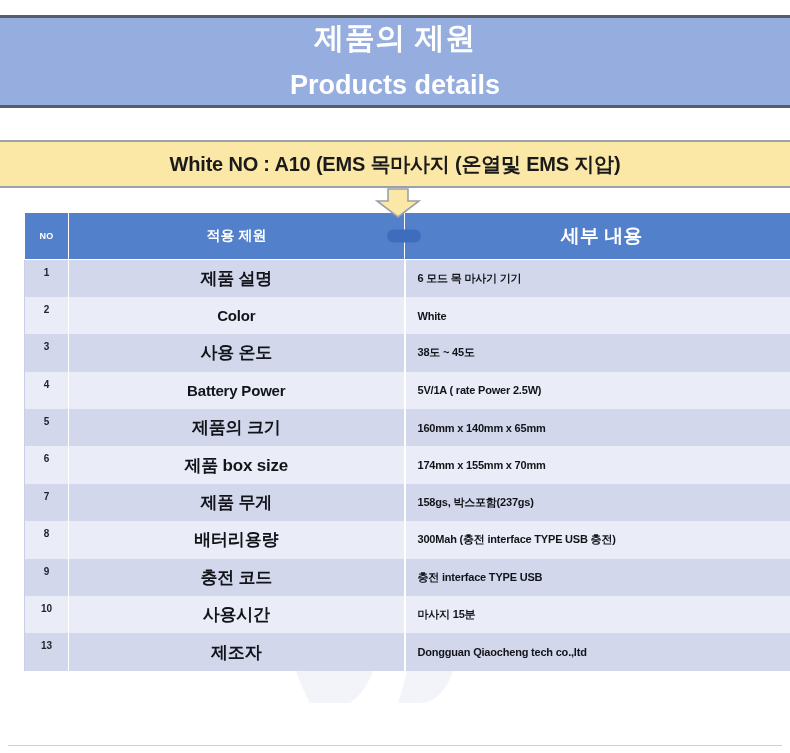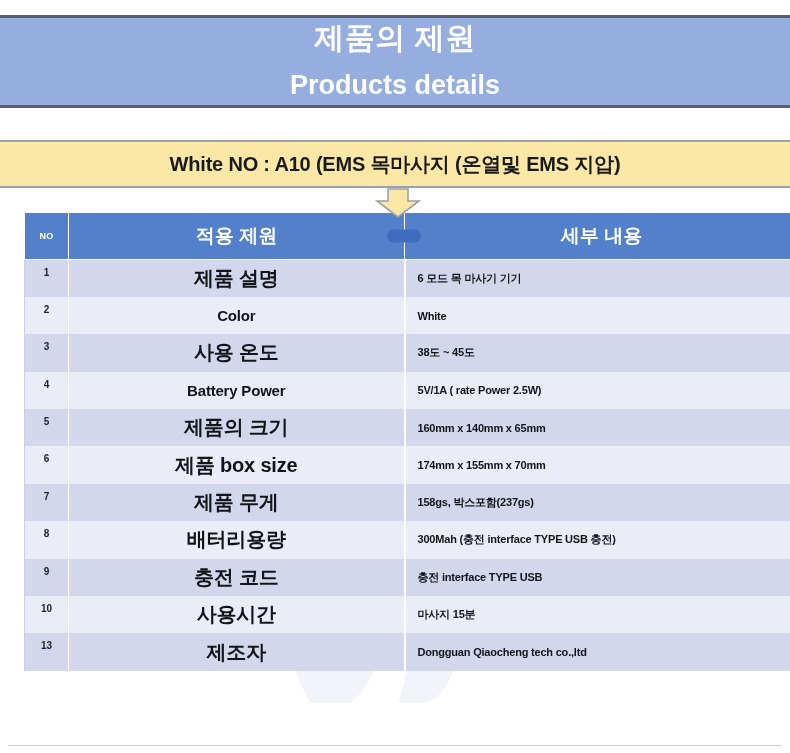--- a/index.html
+++ b/index.html
@@ -124,21 +124,21 @@
   .spec-table thead th {
     background: #5280cb;
     color: #ffffff;
     height: 46px;
     border: 1px solid #ffffff;
     font-weight: bold;
     padding: 0;
     position: relative;
   }
   .th-no     { font-size: 9px; letter-spacing: 0.3px; }
-  .th-item   { font-size: 19px; }
+  .th-item   { font-size: 14px; }
   .th-detail { font-size: 19px; }
 
   
   .header-blob {
     position: absolute;
     right: -17px;
     top: 50%;
     transform: translateY(-50%);
     width: 34px;
     height: 13px;
@@ -165,21 +165,21 @@
     text-align: center;
     font-size: 10px;
     font-weight: bold;
     color: #22242c;
     vertical-align: top;
     padding-top: 7px;
     border-left: 1px solid #c9cfe4;
   }
   .spec-table tbody td.cell-item {
     text-align: center;
-    font-size: 20px;
+    font-size: 17px;
     font-weight: bold;
     color: #12141a;
     letter-spacing: -0.2px;
     border-right: 2px solid #ffffff;
   }
   .spec-table tbody td.cell-item.latin {
     font-weight: bold;
     font-size: 15px;
   }
   .spec-table tbody td.cell-detail {

